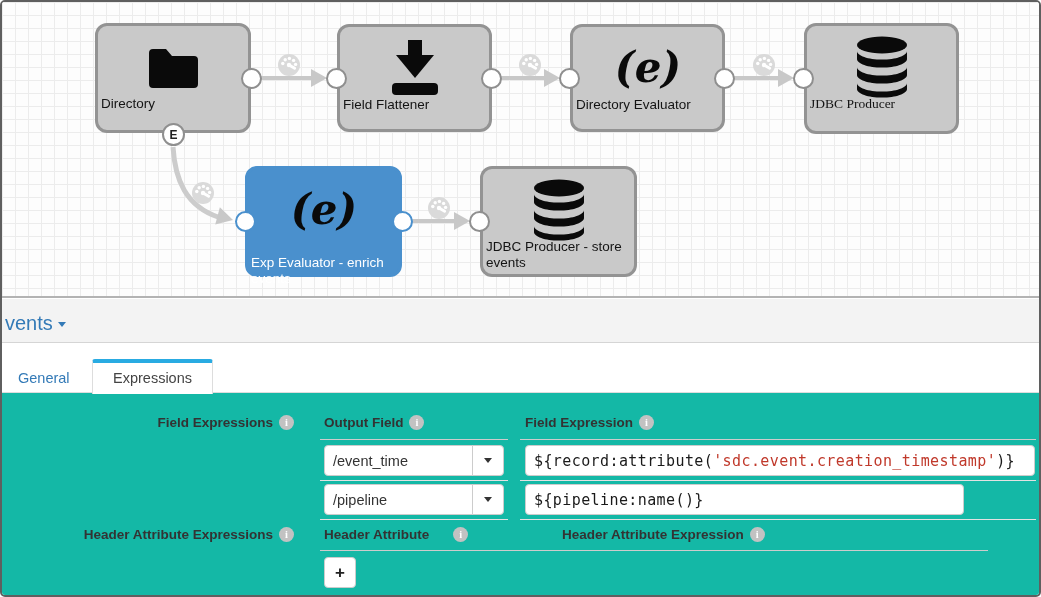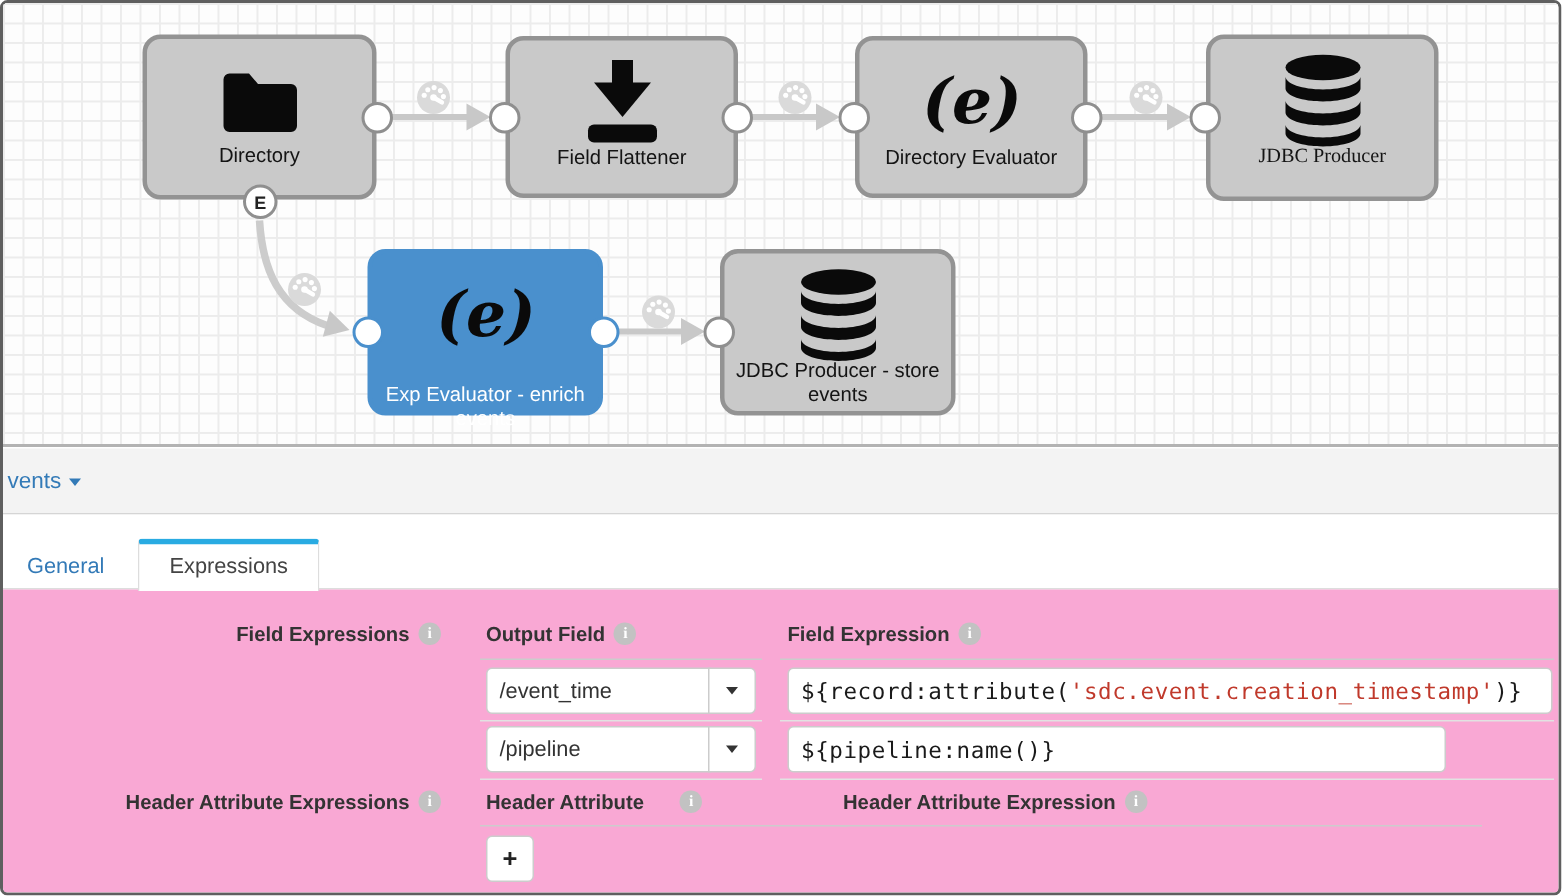--- a/index.html
+++ b/index.html
@@ -32,21 +32,21 @@
     border: 3px solid #939393;
     border-radius: 12px;
   }
   .node.selected { background: #4a90cd; border-color: #4a90cd; }
   .node .icon {
     position: absolute; left: 0; right: 0; top: 10px; height: 62px;
     display: flex; align-items: center; justify-content: center;
   }
   .node .label {
     position: absolute; left: 3px; right: 3px; top: 70px;
-    text-align: center; font-size: 13.5px; line-height: 1.18; color: #141414;
+    text-align: left; font-size: 13.5px; line-height: 1.18; color: #141414;
   }
   .node.selected .label { color: #fff; margin-top: 16px; }
 
   .port {
     position: absolute; width: 21px; height: 21px; border-radius: 50%;
     background: #fff; border: 2.5px solid #8f8f8f;
   }
   .port.blue { border-color: #4a90cd; }
   .eport {
     position: absolute; width: 23px; height: 23px; border-radius: 50%;
@@ -55,21 +55,21 @@
     font-size: 12px; font-weight: bold; color: #222;
   }
 
   
   .panel-bar {
     position: absolute; left: 0; top: 297px; width: 100%; height: 44px;
     background: #f3f3f3; border-bottom: 1px solid #d5d5d5;
   }
   .stage-selector {
     position: absolute; left: 3px; top: 13px;
-    color: #337ab7; font-size: 15px; cursor: pointer; white-space: nowrap;
+    color: #337ab7; font-size: 20px; cursor: pointer; white-space: nowrap;
   }
   .caret-down {
     display: inline-block; margin-left: 5px; vertical-align: middle;
     width: 0; height: 0;
     border-left: 4.5px solid transparent; border-right: 4.5px solid transparent;
     border-top: 5px solid #337ab7;
   }
 
   .tabbar {
     position: absolute; left: 0; top: 341px; width: 100%; height: 50px;
@@ -83,21 +83,21 @@
     position: absolute; left: 90px; top: 16px; width: 121px; height: 35px;
     background: #fff;
     border: 1px solid #ddd; border-bottom: none;
     border-top: 4px solid #29abe2;
     border-radius: 3px 3px 0 0;
     text-align: center; padding-top: 7px;
     font-size: 14.5px; color: #444; cursor: pointer;
     z-index: 2;
   }
 
-  .form { position: absolute; left: 0; top: 391px; width: 100%; bottom: 0; background: #f9a8d4; }
+  .form { position: absolute; left: 0; top: 391px; width: 100%; bottom: 0; background: #14b8a6; }
 
   .section-label {
     position: absolute; left: 0; width: 292px;
     display: flex; justify-content: flex-end; align-items: center; gap: 6px;
     font-weight: bold; font-size: 13.5px; color: #333; white-space: nowrap;
   }
   .col-header {
     position: absolute;
     display: flex; align-items: center; gap: 6px;
     font-weight: bold; font-size: 13.5px; color: #333; white-space: nowrap;

